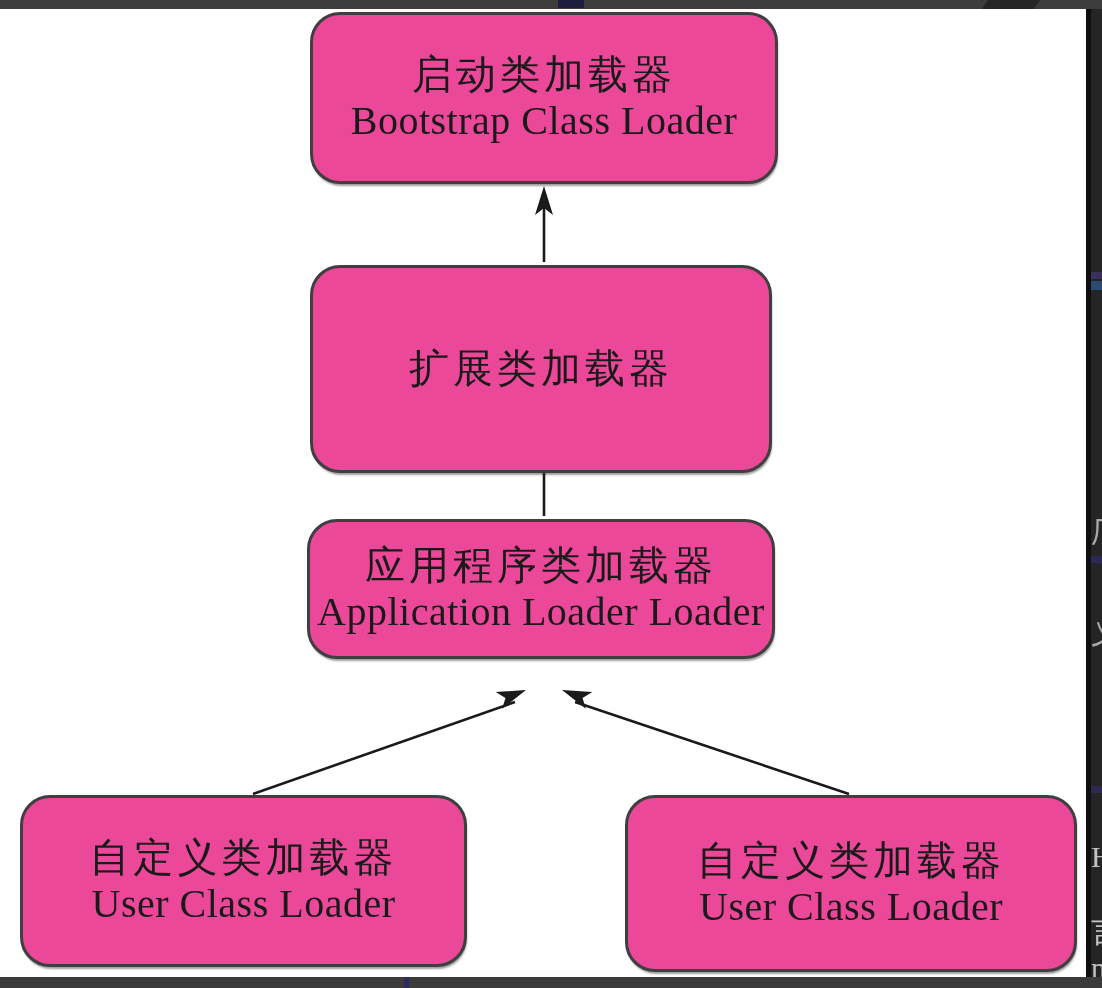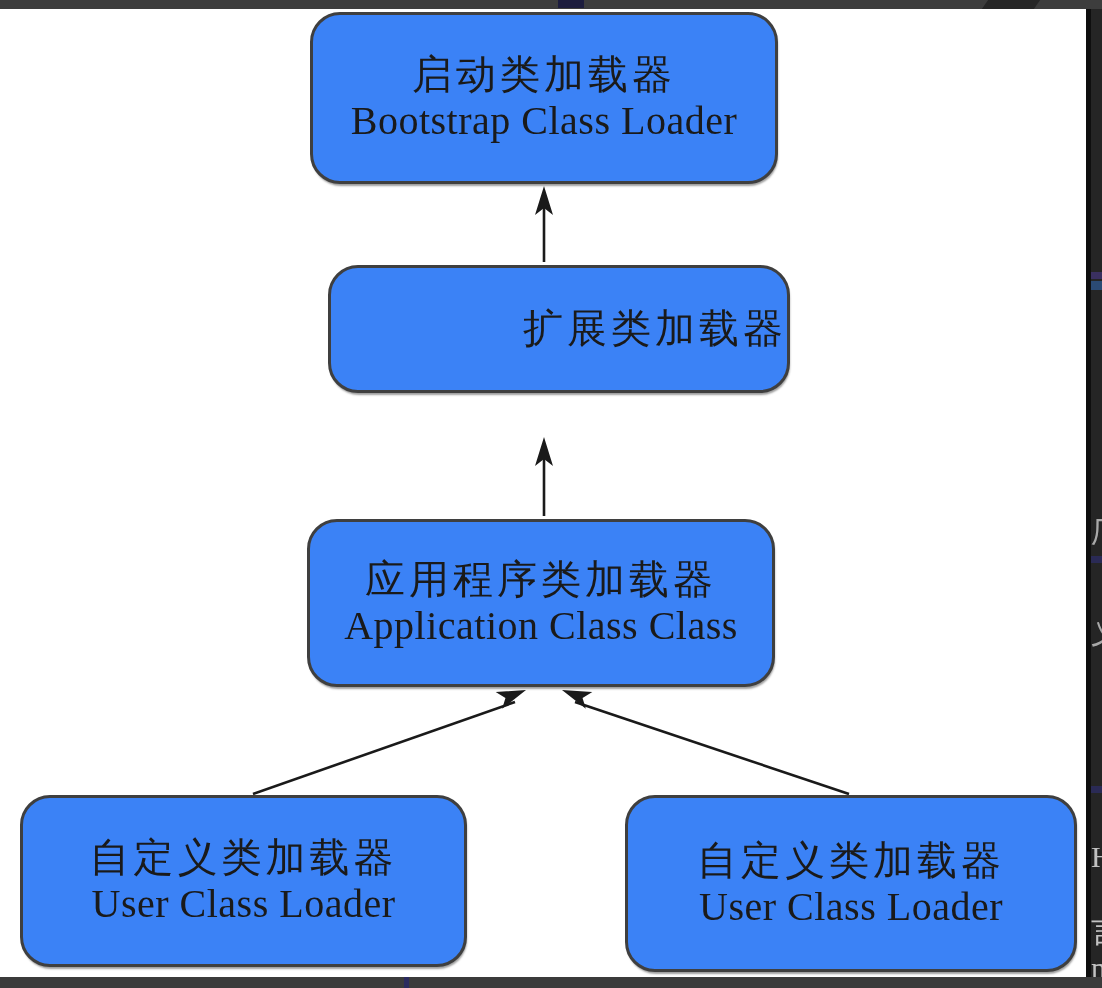--- a/index.html
+++ b/index.html
@@ -10,37 +10,37 @@
     width: 1102px;
     height: 988px;
     background: #ffffff;
     overflow: hidden;
     font-family: "Liberation Serif", "DejaVu Serif", serif;
   }
 
   
   .node {
     position: absolute;
-    background: #3b82f6;
+    background: #ec4899;
     border: 3px solid #3f3f3f;
     border-radius: 30px;
     box-shadow: 1px 3px 2px -1px rgba(40,40,40,0.45);
     display: flex;
     flex-direction: column;
     align-items: center;
     justify-content: center;
     color: #1a1a1a;
     text-align: center;
   }
   .node .zh { font-size: 40px; letter-spacing: 4px; line-height: 1.15; white-space: nowrap; }
   .node .en { font-size: 40px; letter-spacing: 0.5px; line-height: 1.15; margin-top: 0; white-space: nowrap; }
 
   #node-bootstrap   { left: 310px; top: 12px;  width: 468px; height: 172px; }
-  #node-extension   { left: 328px; top: 265px; width: 462px; height: 128px; align-items: flex-end; }
-  #node-application { left: 307px; top: 519px; width: 468px; height: 168px; }
+  #node-extension   { left: 310px; top: 265px; width: 462px; height: 208px; }
+  #node-application { left: 307px; top: 519px; width: 468px; height: 140px; }
   #node-user-left   { left: 20px;  top: 795px; width: 447px; height: 172px; }
   #node-user-right  { left: 625px; top: 795px; width: 452px; height: 177px; }
 
   
   .arrows {
     position: absolute;
     left: 0; top: 0;
     width: 1102px; height: 988px;
     pointer-events: none;
   }
@@ -114,21 +114,21 @@
     <div class="zh">启动类加载器</div>
     <div class="en">Bootstrap Class Loader</div>
   </div>
 
   <div class="node" id="node-extension">
     <div class="zh">扩展类加载器</div>
   </div>
 
   <div class="node" id="node-application">
     <div class="zh">应用程序类加载器</div>
-    <div class="en">Application Class Class</div>
+    <div class="en">Application Loader Loader</div>
   </div>
 
   <div class="node" id="node-user-left">
     <div class="zh">自定义类加载器</div>
     <div class="en">User Class Loader</div>
   </div>
 
   <div class="node" id="node-user-right">
     <div class="zh">自定义类加载器</div>
     <div class="en">User Class Loader</div>

